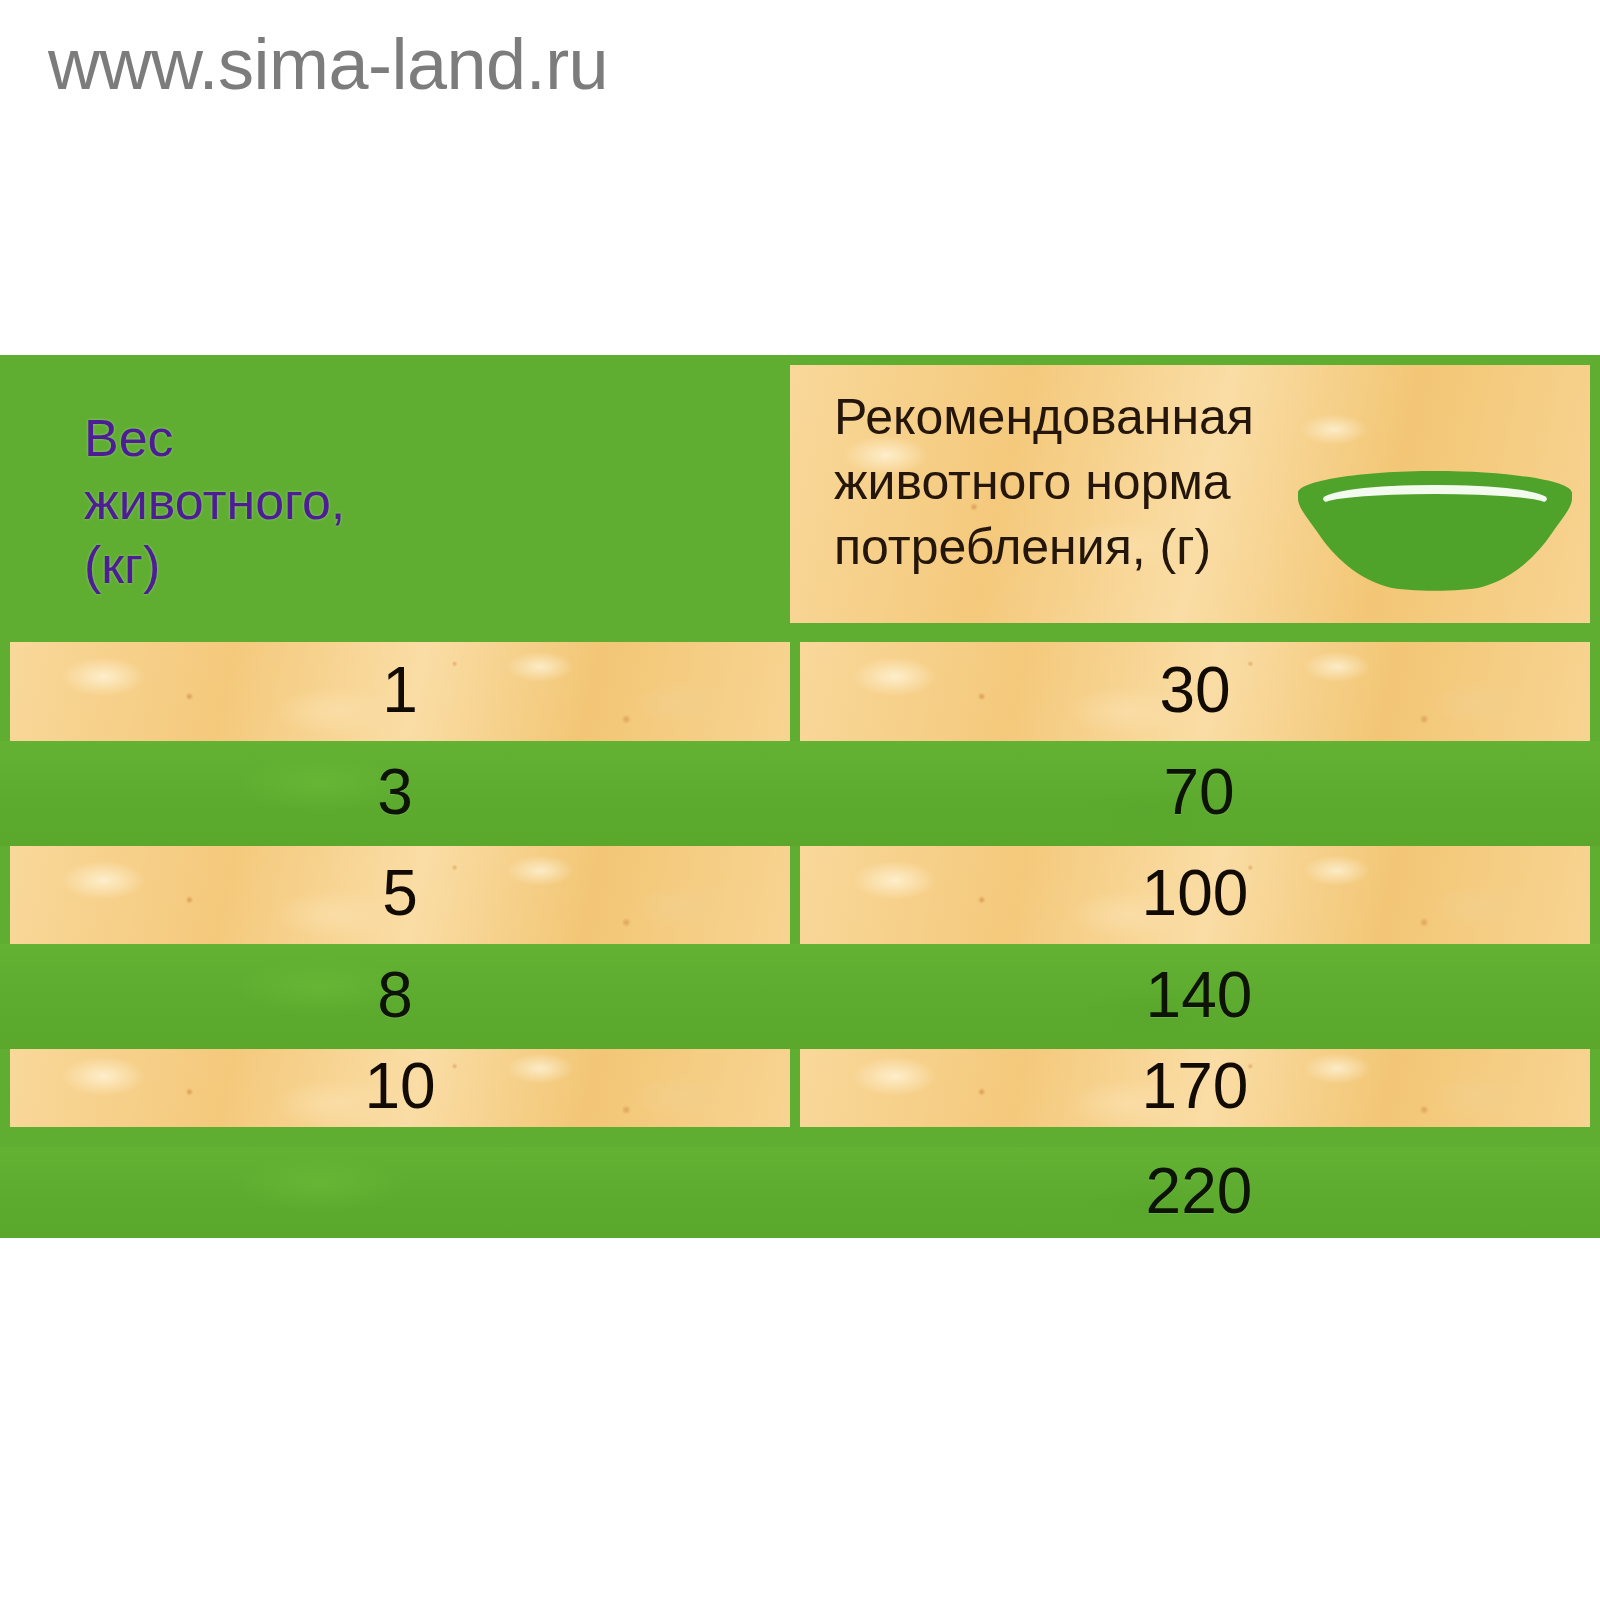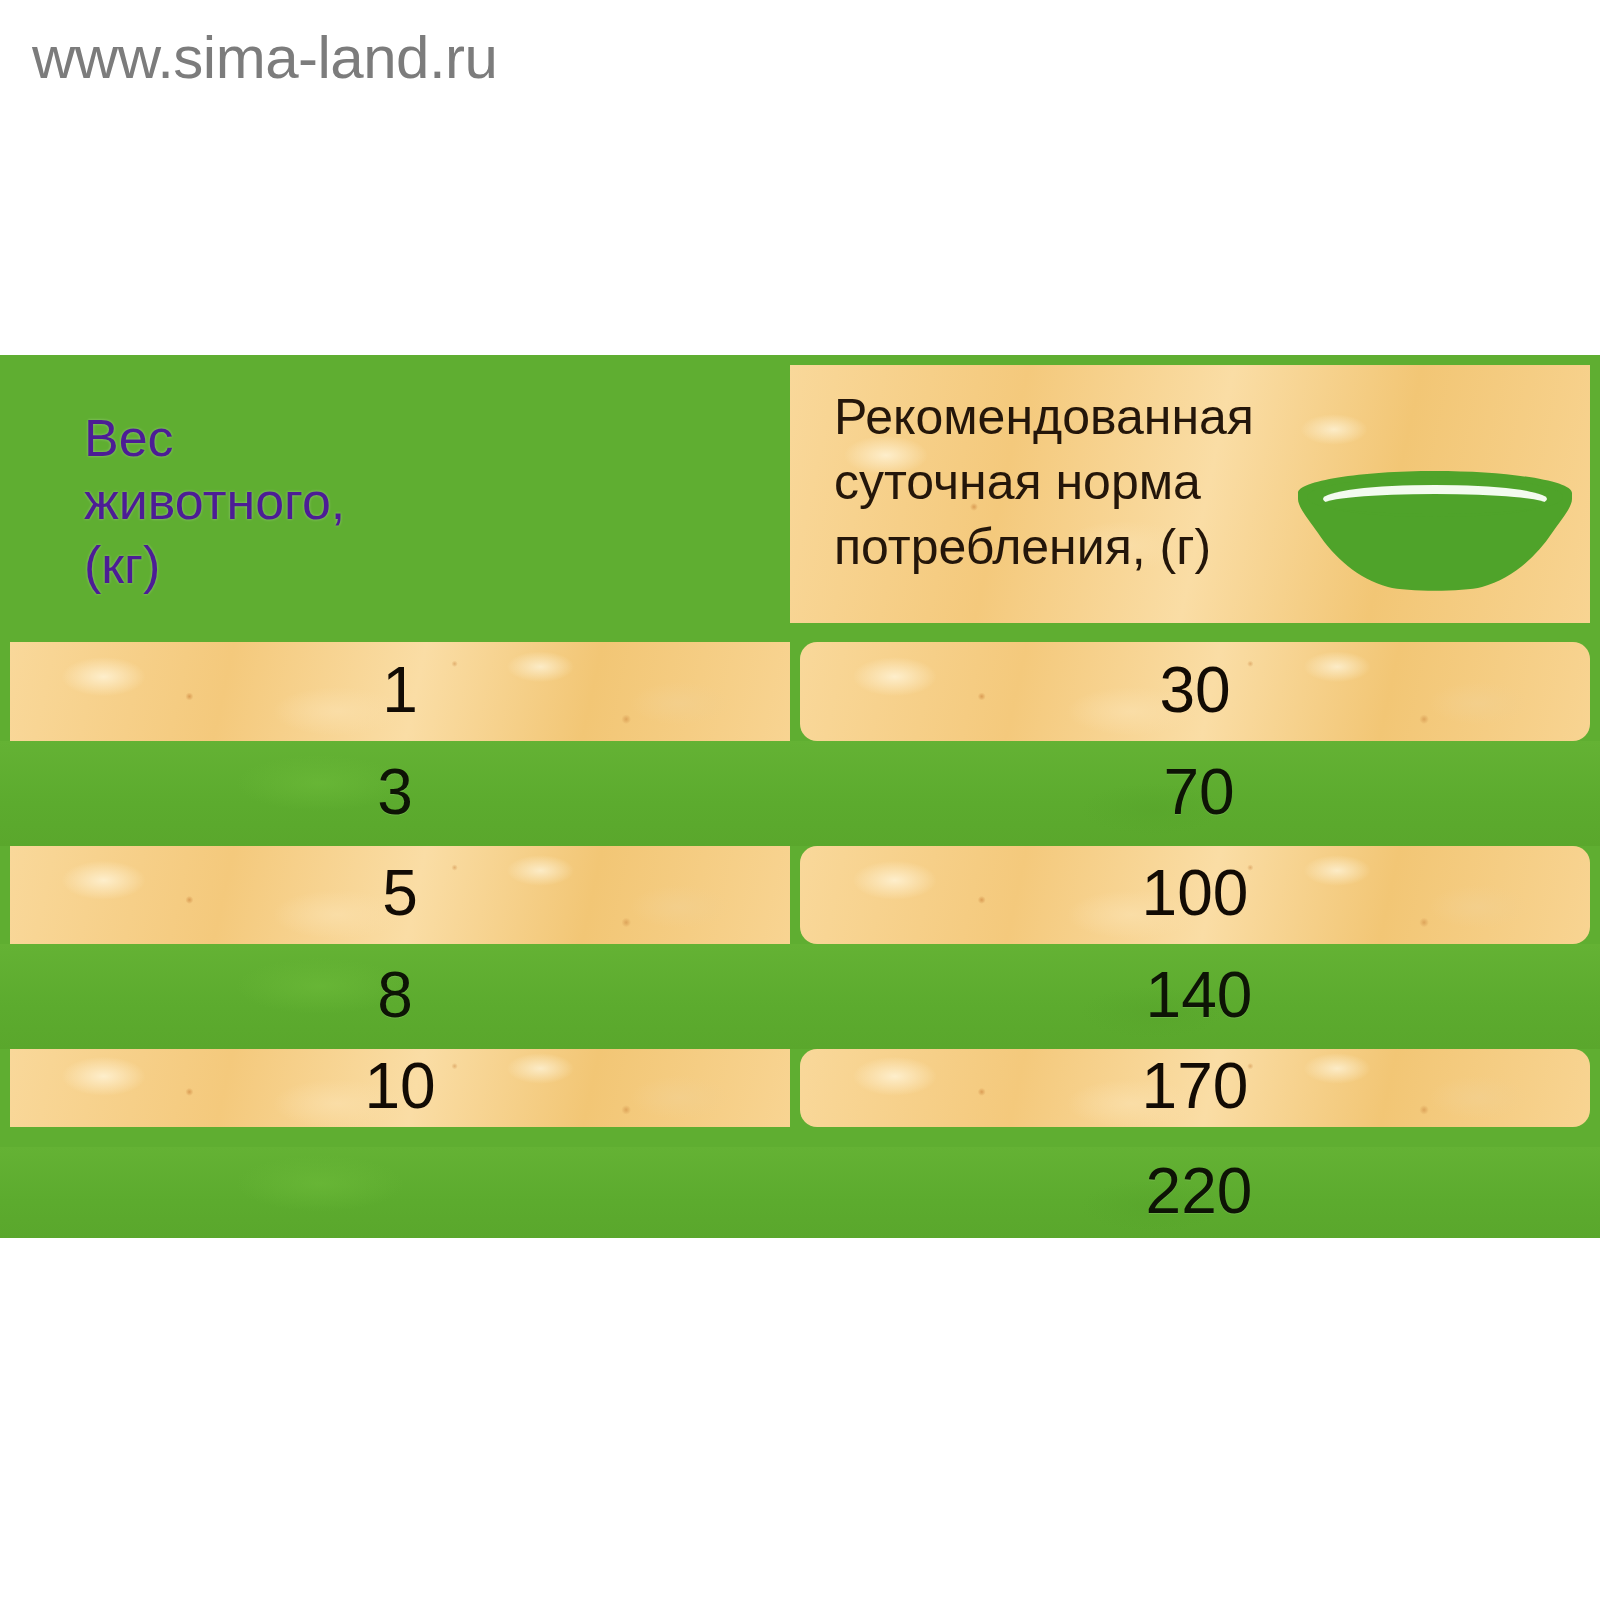--- a/index.html
+++ b/index.html
@@ -16,23 +16,23 @@
   #page {
     position: relative;
     width: 1600px;
     height: 1600px;
     background: #ffffff;
   }
 
   
   #watermark {
     position: absolute;
-    left: 32px;
+    left: 48px;
     top: 28px;
-    font-size: 60px;
+    font-size: 72px;
     line-height: 1;
     color: #7c7c7c;
     letter-spacing: -0.5px;
     font-family: "Liberation Sans", sans-serif;
     white-space: nowrap;
     user-select: none;
   }
 
   
   #table-card {
@@ -141,21 +141,21 @@
   .cell {
     position: absolute;
     top: 0;
     height: 100%;
     display: flex;
     align-items: center;
     justify-content: center;
   }
 
   .cell-weight { left: 10px;  width: 780px; }
-  .cell-amount { left: 800px; width: 790px; border-radius: 17px; }
+  .cell-amount { left: 800px; width: 790px; }
 
   .row.beige-row .cell { }
   .row.green-row .cell-weight { left: 0px;  width: 790px; }
   .row.green-row .cell-amount { left: 798px; width: 802px; }
 
   .cell-value {
     font-size: 64px;
     line-height: 1;
     color: #120b04;
     font-family: "Liberation Sans", sans-serif;
@@ -199,21 +199,21 @@
     <div id="header-row">
 
       <div id="header-left">
         <div id="header-left-text">Вес
 животного,
 (кг)</div>
       </div>
 
       <div id="header-right" class="beige">
         <div id="header-right-text">Рекомендованная
-суточная норма
+животного норма
 потребления, (г)</div>
 
         <svg id="bowl-icon" viewBox="0 0 290 130" aria-hidden="true">
           <path d="M8 30 C8 18 70 8 145 8 C220 8 282 18 282 30 L282 36 C282 44 272 56 262 70 C246 94 222 116 192 124 C172 129 118 129 98 124 C68 116 44 94 28 70 C18 56 8 44 8 36 Z" fill="#4fa32a"></path>
           <ellipse cx="145" cy="34" rx="128" ry="20" fill="#4fa32a"></ellipse>
           <ellipse cx="145" cy="36" rx="112" ry="14" fill="#f3fbef"></ellipse>
           <ellipse cx="145" cy="41" rx="112" ry="10" fill="#4fa32a"></ellipse>
         </svg>
       </div>
 

